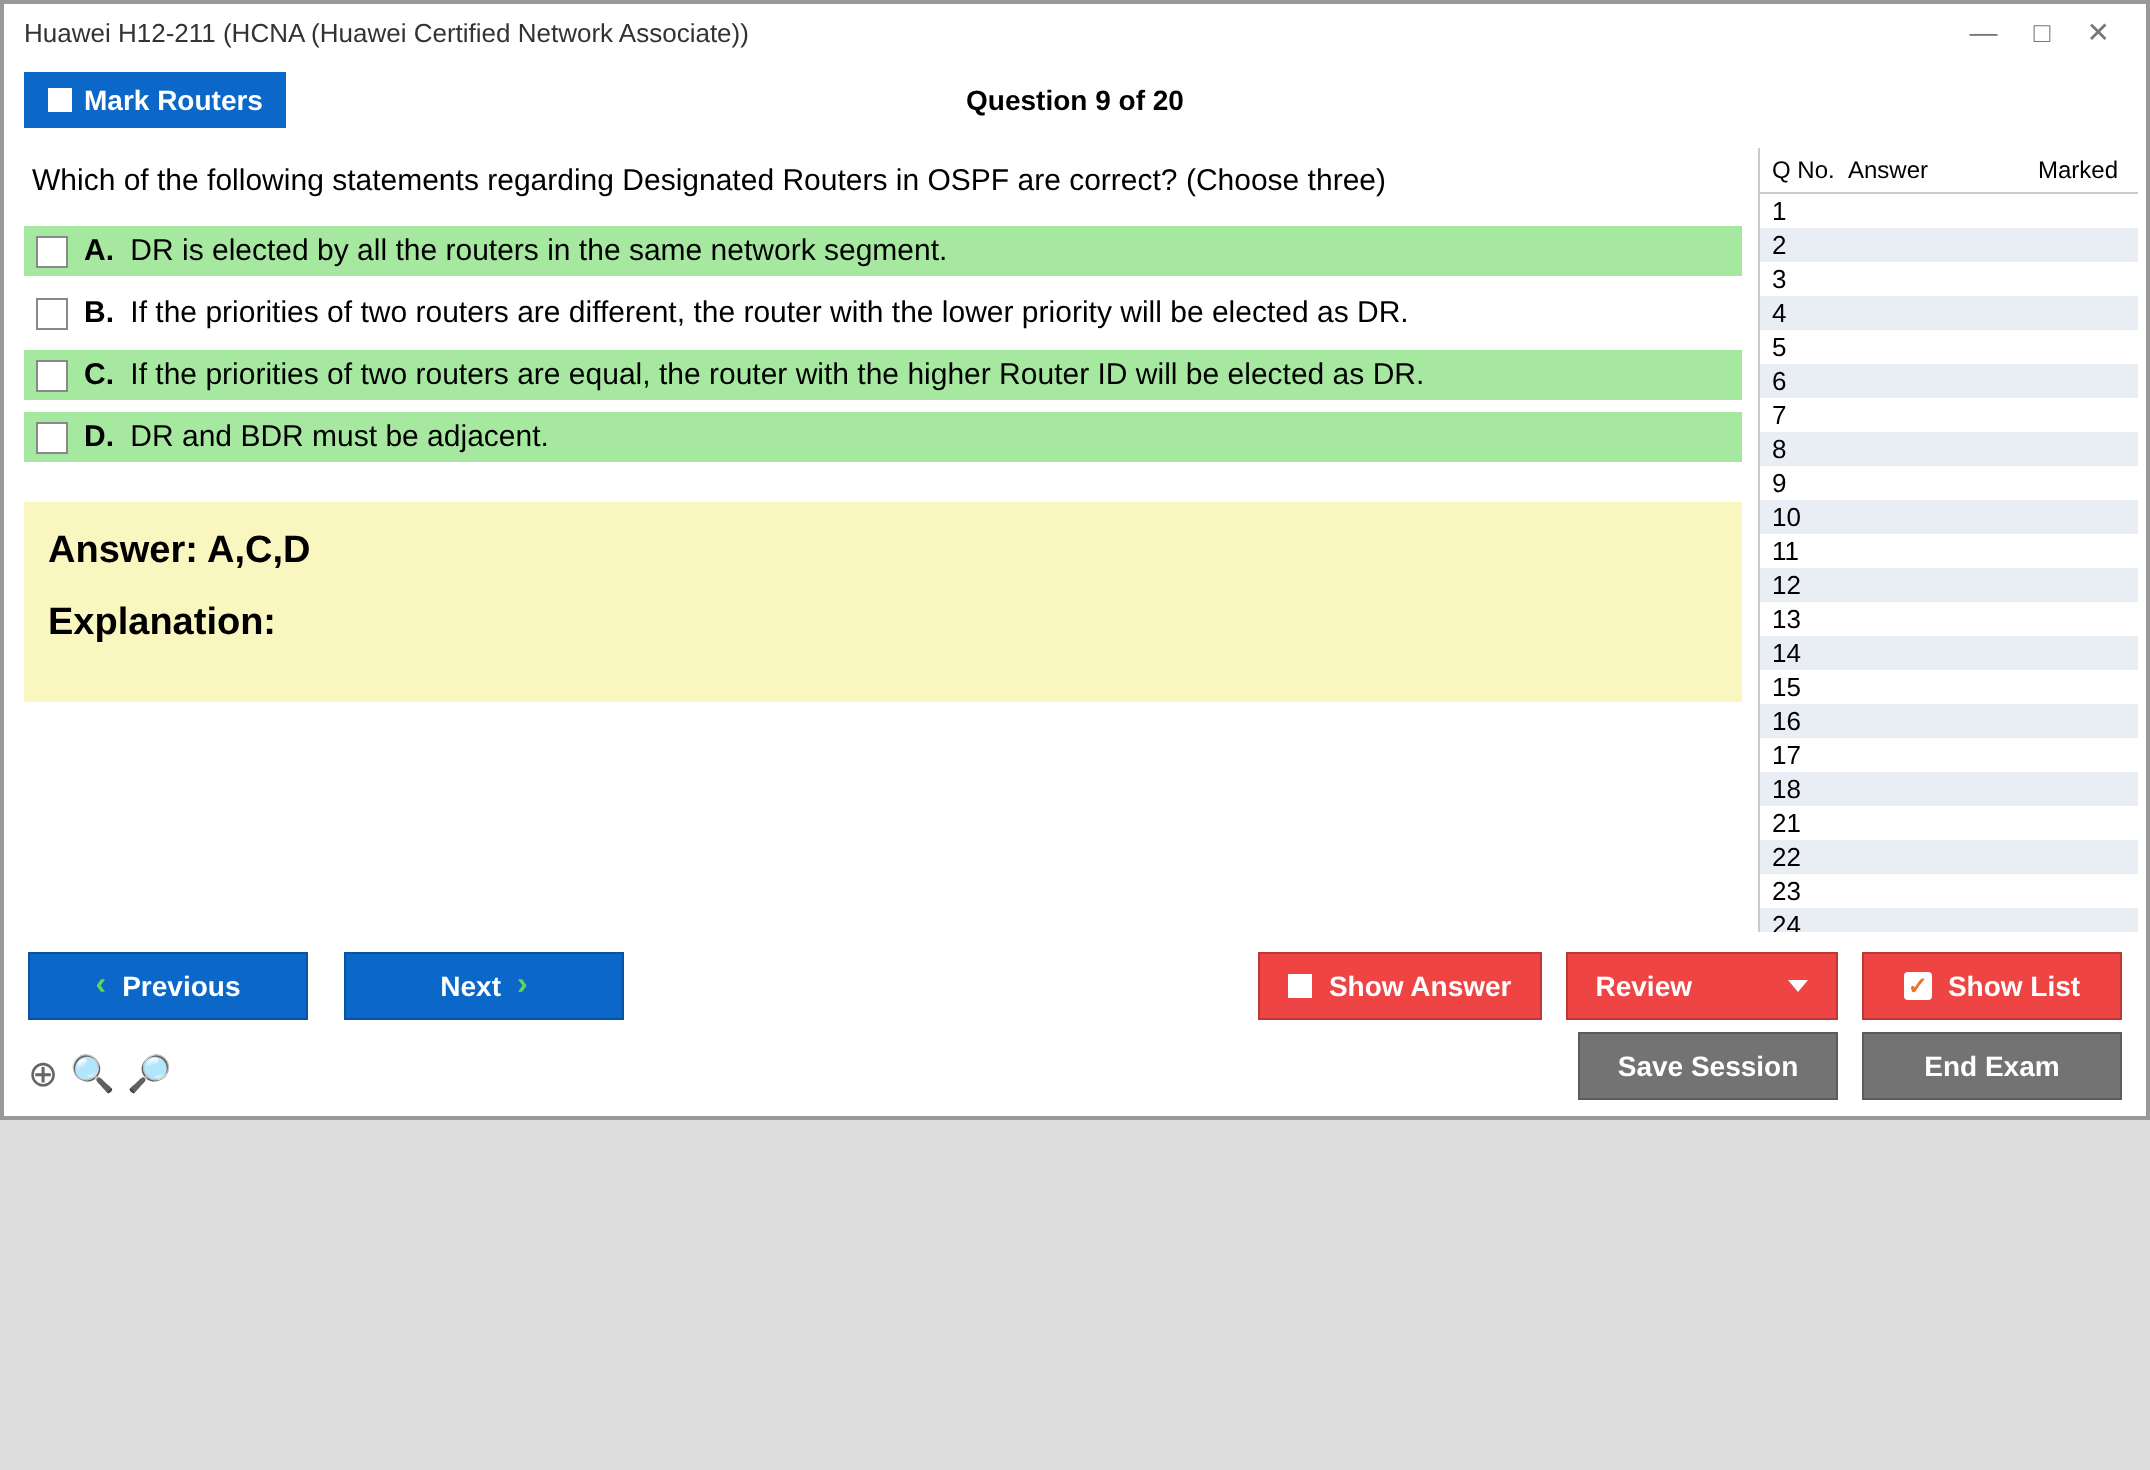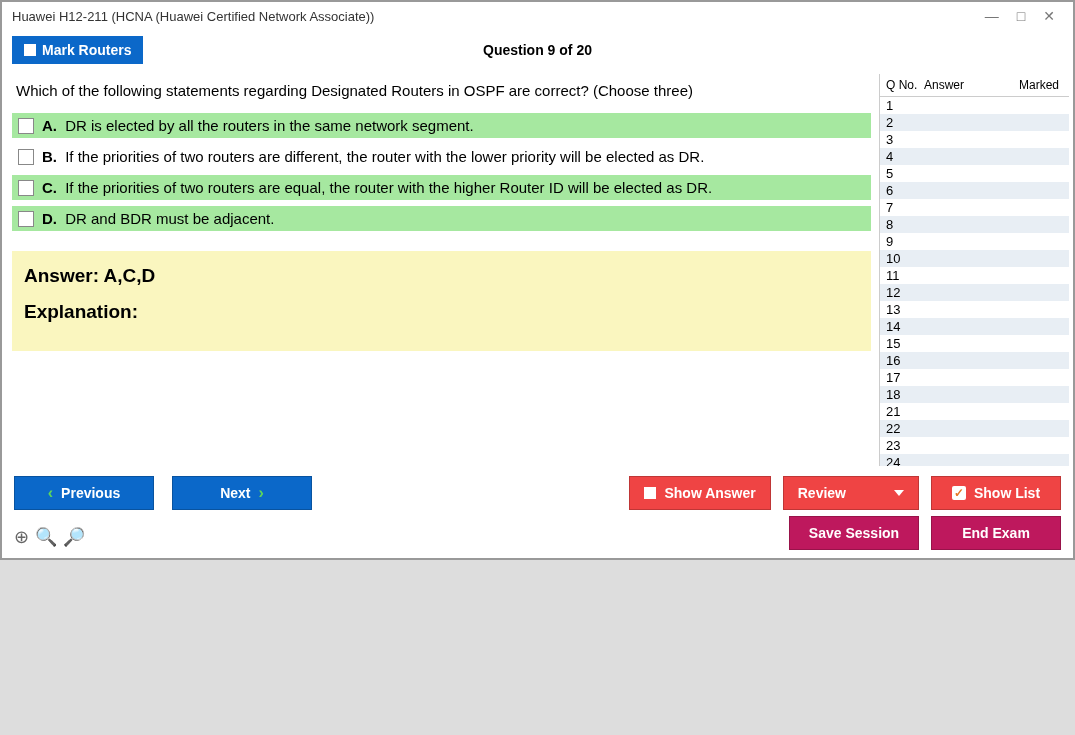--- a/index.html
+++ b/index.html
@@ -32,21 +32,21 @@
     .sr { display: flex; font-size: 13px; padding: 1px 6px; cursor: pointer; }
     .sr.even { background: #e8eef4; }
     .sr .c1 { width: 38px; }
     .bottom { padding: 10px 12px 8px 12px; }
     .btnrow { display: flex; align-items: center; justify-content: space-between; }
     .btnrow .left { display: flex; gap: 18px; }
     .btnrow .right { display: flex; gap: 12px; }
     .btn { border: 1px solid rgba(0,0,0,.2); color: #fff; padding: 8px 14px; font-size: 14px; font-weight: bold; cursor: pointer; display: flex; align-items: center; gap: 8px; min-width: 140px; justify-content: center; }
     .btn.blue { background: #0b68c9; }
     .btn.orange { background: #ef4444; }
-    .btn.dark { background: #be185d; }
+    .btn.dark { background: #737373; }
     .chev { color: #5ed65b; font-size: 16px; line-height: 1; }
     .triangle-down { width: 0; height: 0; border-left: 5px solid transparent; border-right: 5px solid transparent; border-top: 6px solid #fff; }
     .check-icon { width: 14px; height: 14px; background: #fff; color: #e57727; display: inline-flex; align-items: center; justify-content: center; font-size: 12px; font-weight: bold; border-radius: 2px; }
     .zoomrow { display: flex; gap: 6px; margin-top: 8px; color: #666; font-size: 18px; }
     .zoomrow span { cursor: pointer; }
   </style>
 </head>
 <body>
 
 <div class="window">

